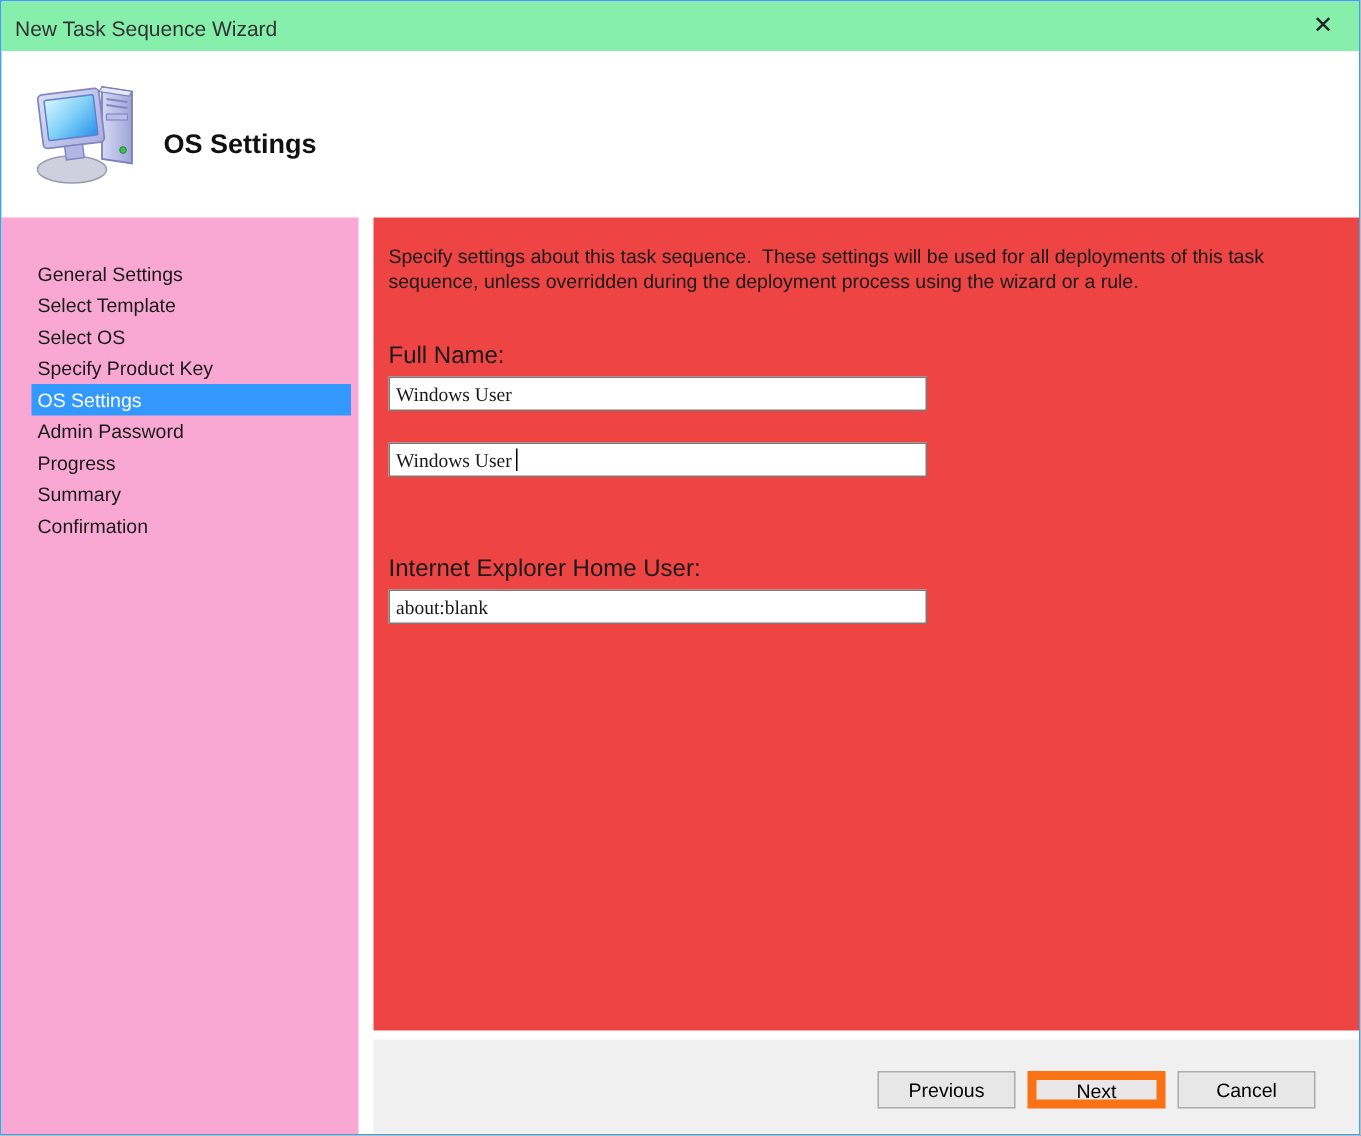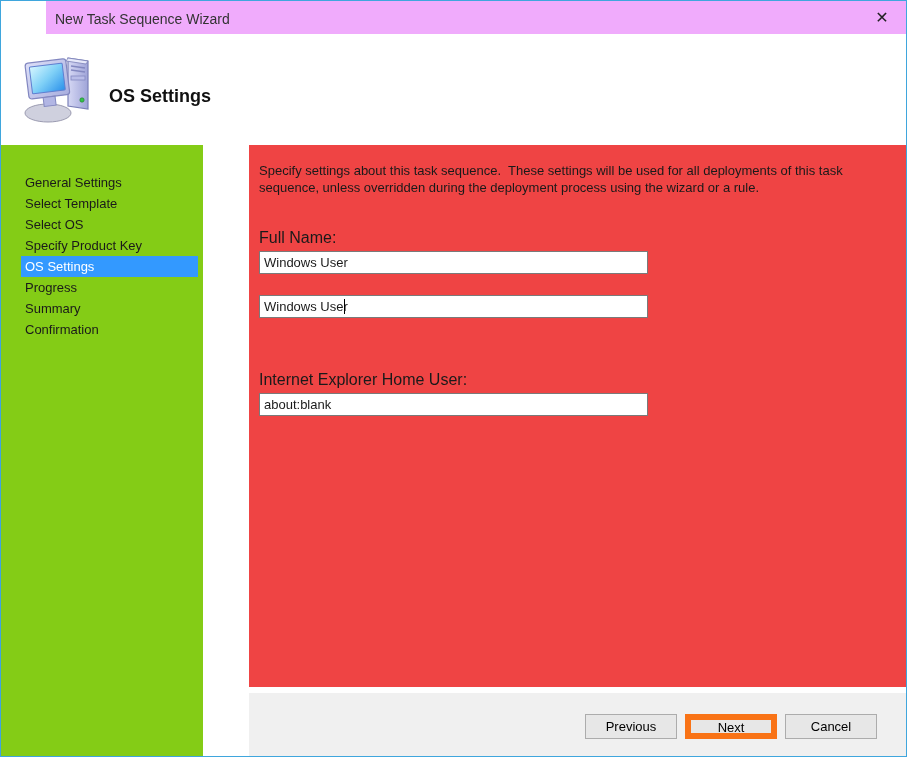--- a/index.html
+++ b/index.html
@@ -5,37 +5,37 @@
   * { margin:0; padding:0; box-sizing:border-box; }
   html,body { background:#cfcfcf; }
   body { font-family:"Liberation Sans", sans-serif; }
 
   .window {
     position:relative; width:907px; height:757px;
     background:#ffffff; border:1px solid #3fa6dd; overflow:hidden;
   }
 
   
-  .titlebar { position:absolute; top:0; left:0; right:0; height:33px; background:#f0abfc;margin-left:45px; }
+  .titlebar { position:absolute; top:0; left:0; right:0; height:33px; background:#86efac; }
   .titlebar .title { position:absolute; left:9px; top:10px; font-size:14px; color:#333; }
   .close-btn {
     position:absolute; right:8px; top:2px; width:32px; height:28px;
     display:flex; align-items:center; justify-content:center;
     font-size:16px; color:#222; cursor:pointer; background:transparent; border:none;
   }
 
   
   .header { position:absolute; top:33px; left:0; right:0; height:111px; background:#fff; }
   .app-icon { position:absolute; left:21px; top:18px; width:74px; height:72px; }
   .header-title { position:absolute; left:108px; top:52px; font-size:18px; font-weight:bold; color:#111; }
 
   
   .sidebar {
-    position:absolute; left:0; top:144px; width:202px; bottom:0;
-    background:#84cc16; padding-top:27px;
+    position:absolute; left:0; top:144px; width:238px; bottom:0;
+    background:#f9a8d4; padding-top:27px;
   }
   .sidebar ul { list-style:none; }
   .sidebar li {
     height:21px; line-height:21px; font-size:13px; color:#1a1a1a;
     margin:0 5px 0 20px; padding-left:4px; cursor:default;
   }
   .sidebar li.selected { background:#3399ff; color:#ffffff; }
 
   .content {
     position:absolute; left:248px; top:144px; width:658px; height:542px;
@@ -44,22 +44,22 @@
   .description {
     position:absolute; left:10px; top:17px; width:606px;
     font-size:13px; line-height:17px; color:#1a1a1a; white-space:pre-wrap;
   }
 
   .field-group { position:absolute; left:10px; width:389px; }
   .fg1 { top:84px; } .fg2 { top:150px; } .fg3 { top:226px; }
   .field-label { font-size:16px; color:#1a1a1a; display:block; margin-bottom:4px; }
   .textbox-wrap { position:relative; width:389px; height:23px; }
   .textbox {
-    width:389px; height:23px; border:1px solid #7a7a7a; background:#fff;
-    font-family:Liberation Sans, sans-serif; font-size:13px; color:#1a1a1a;
+    width:359px; height:23px; border:1px solid #7a7a7a; background:#fff;
+    font-family:Liberation Serif, serif; font-size:13px; color:#1a1a1a;
     padding:0 4px; outline:none;
   }
   .caret { position:absolute; left:85px; top:4px; width:1px; height:15px; background:#000; }
 
   .footer {
     position:absolute; left:248px; top:692px; right:0; bottom:0;
     background:#f0f0f0;
   }
   .button-row { position:absolute; top:21px; right:29px; display:flex; gap:8px;border-radius:12px; }
   .btn {
@@ -117,20 +117,21 @@
     <div class="header-title">OS Settings</div>
   </div>
 
   <div class="sidebar">
     <ul>
       <li>General Settings</li>
       <li>Select Template</li>
       <li>Select OS</li>
       <li>Specify Product Key</li>
       <li class="selected">OS Settings</li>
+      <li>Admin Password</li>
       <li>Progress</li>
       <li>Summary</li>
       <li>Confirmation</li>
     </ul>
   </div>
 
   <div class="content">
     <div class="description">Specify settings about this task sequence.  These settings will be used for all deployments of this task sequence, unless overridden during the deployment process using the wizard or a rule.</div>
 
     <div class="field-group fg1">

